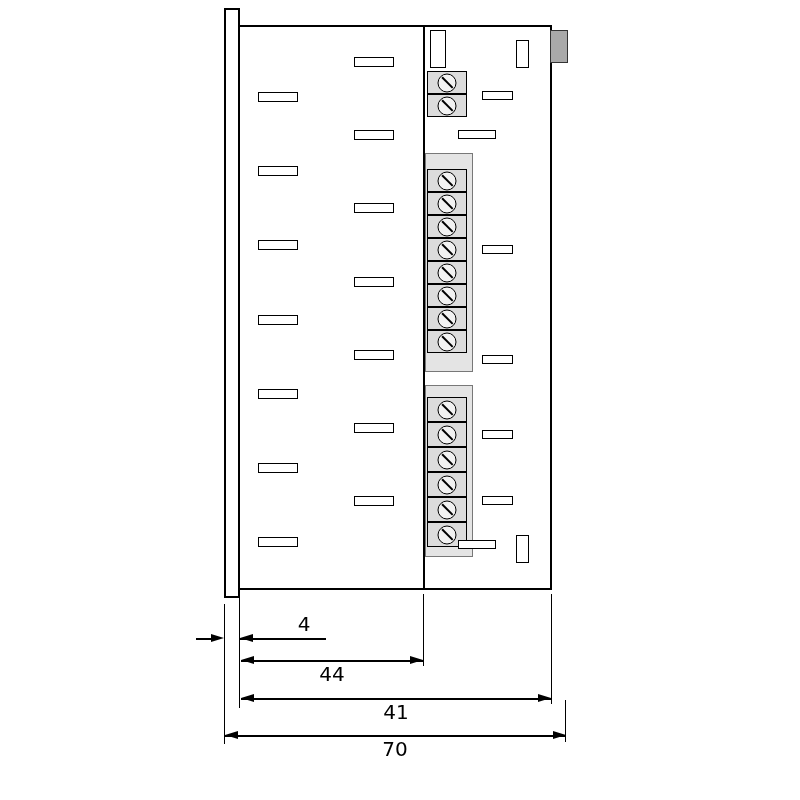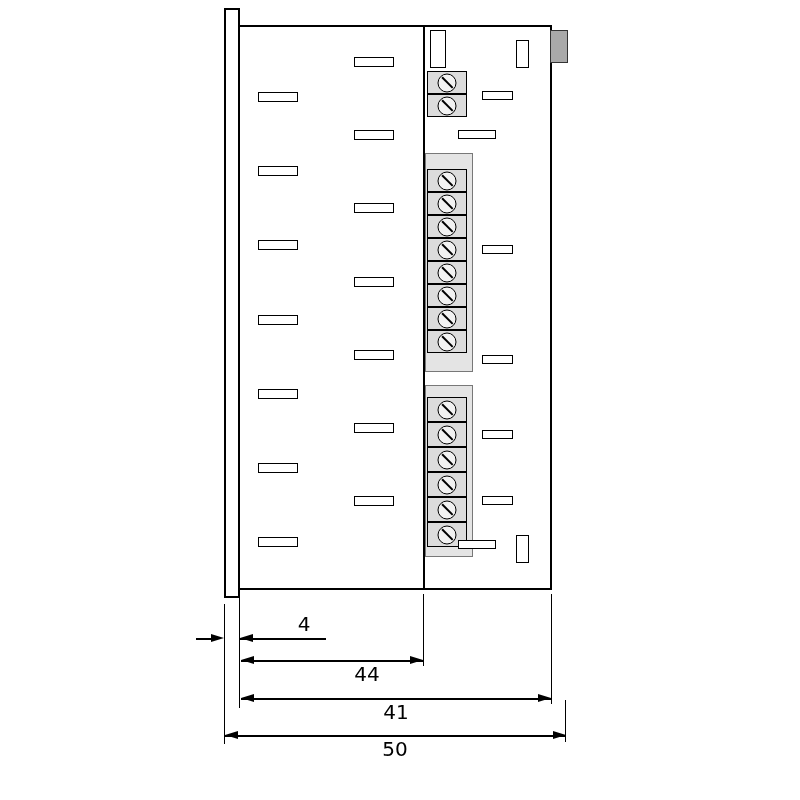--- a/index.html
+++ b/index.html
@@ -164,25 +164,25 @@
 
   <div class="dline" style="left:196px;top:638px;width:17px;"></div>
   <div class="ah ah-r" style="left:211px;top:634px;"></div>
   <div class="dline" style="left:240px;top:638px;width:86px;"></div>
   <div class="ah ah-l" style="left:240px;top:634px;"></div>
   <span class="dim-label" style="left:288px;top:614px;width:32px;">4</span>
 
   <div class="dline" style="left:241px;top:660px;width:182px;"></div>
   <div class="ah ah-l" style="left:241px;top:656px;"></div>
   <div class="ah ah-r" style="left:410px;top:656px;"></div>
-  <span class="dim-label" style="left:312px;top:664px;width:40px;margin-left:35px;">44</span>
+  <span class="dim-label" style="left:312px;top:664px;width:40px;">44</span>
 
   <div class="dline" style="left:241px;top:698px;width:310px;"></div>
   <div class="ah ah-l" style="left:241px;top:694px;"></div>
   <div class="ah ah-r" style="left:538px;top:694px;"></div>
   <span class="dim-label" style="left:376px;top:702px;width:40px;">41</span>
 
   <div class="dline" style="left:225px;top:735px;width:341px;"></div>
   <div class="ah ah-l" style="left:225px;top:731px;"></div>
   <div class="ah ah-r" style="left:553px;top:731px;"></div>
-  <span class="dim-label" style="left:375px;top:739px;width:40px;">50</span>
+  <span class="dim-label" style="left:375px;top:739px;width:40px;">70</span>
 
 </div>
 
 </body></html>

